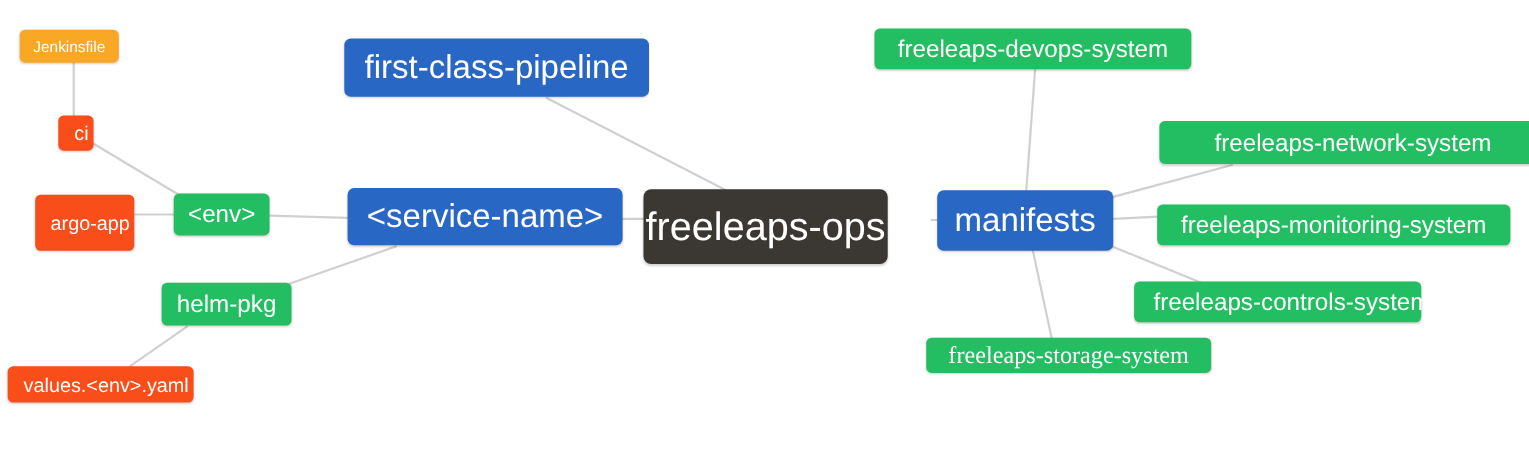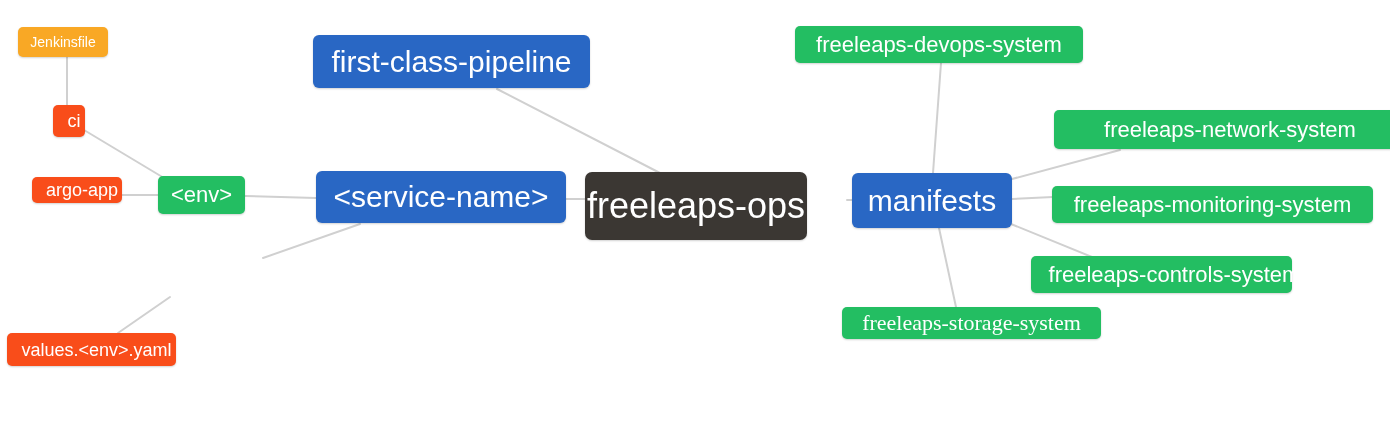--- a/index.html
+++ b/index.html
@@ -53,24 +53,25 @@
     <line x1="1012" y1="179" x2="1120" y2="150"></line>
     <line x1="1012" y1="199" x2="1053" y2="197"></line>
     <line x1="1011" y1="224" x2="1092" y2="257"></line>
     <line x1="939" y1="228" x2="956" y2="307"></line>
   </svg>
 
   <div class="node c-orange f14" style="left:18px;top:27px;width:90px;height:30px;">Jenkinsfile</div>
 
   <div class="node c-red f18" style="left:53px;top:105px;width:32px;height:32px;">ci</div>
 
-  <div class="node c-red f18" style="left:32px;top:177px;width:90px;height:26px;">argo-app</div>
+  <div class="node c-red f18" style="left:32px;top:177px;width:90px;height:51px;">argo-app</div>
 
   <div class="node c-green f22" style="left:158px;top:176px;width:87px;height:38px;">&lt;env&gt;</div>
 
+  <div class="node c-green f22" style="left:147px;top:257px;width:118px;height:39px;">helm-pkg</div>
 
   <div class="node c-red f18" style="left:7px;top:333px;width:169px;height:33px;">values.&lt;env&gt;.yaml</div>
 
   <div class="node c-blue f30" style="left:316px;top:171px;width:250px;height:52px;">&lt;service-name&gt;</div>
 
   <div class="node c-blue f30" style="left:313px;top:35px;width:277px;height:53px;">first-class-pipeline</div>
 
   <div class="node c-dark f36" style="left:585px;top:172px;width:222px;height:68px;">freeleaps-ops</div>
 
   <div class="node c-blue f30" style="left:852px;top:173px;width:160px;height:55px;">manifests</div>

